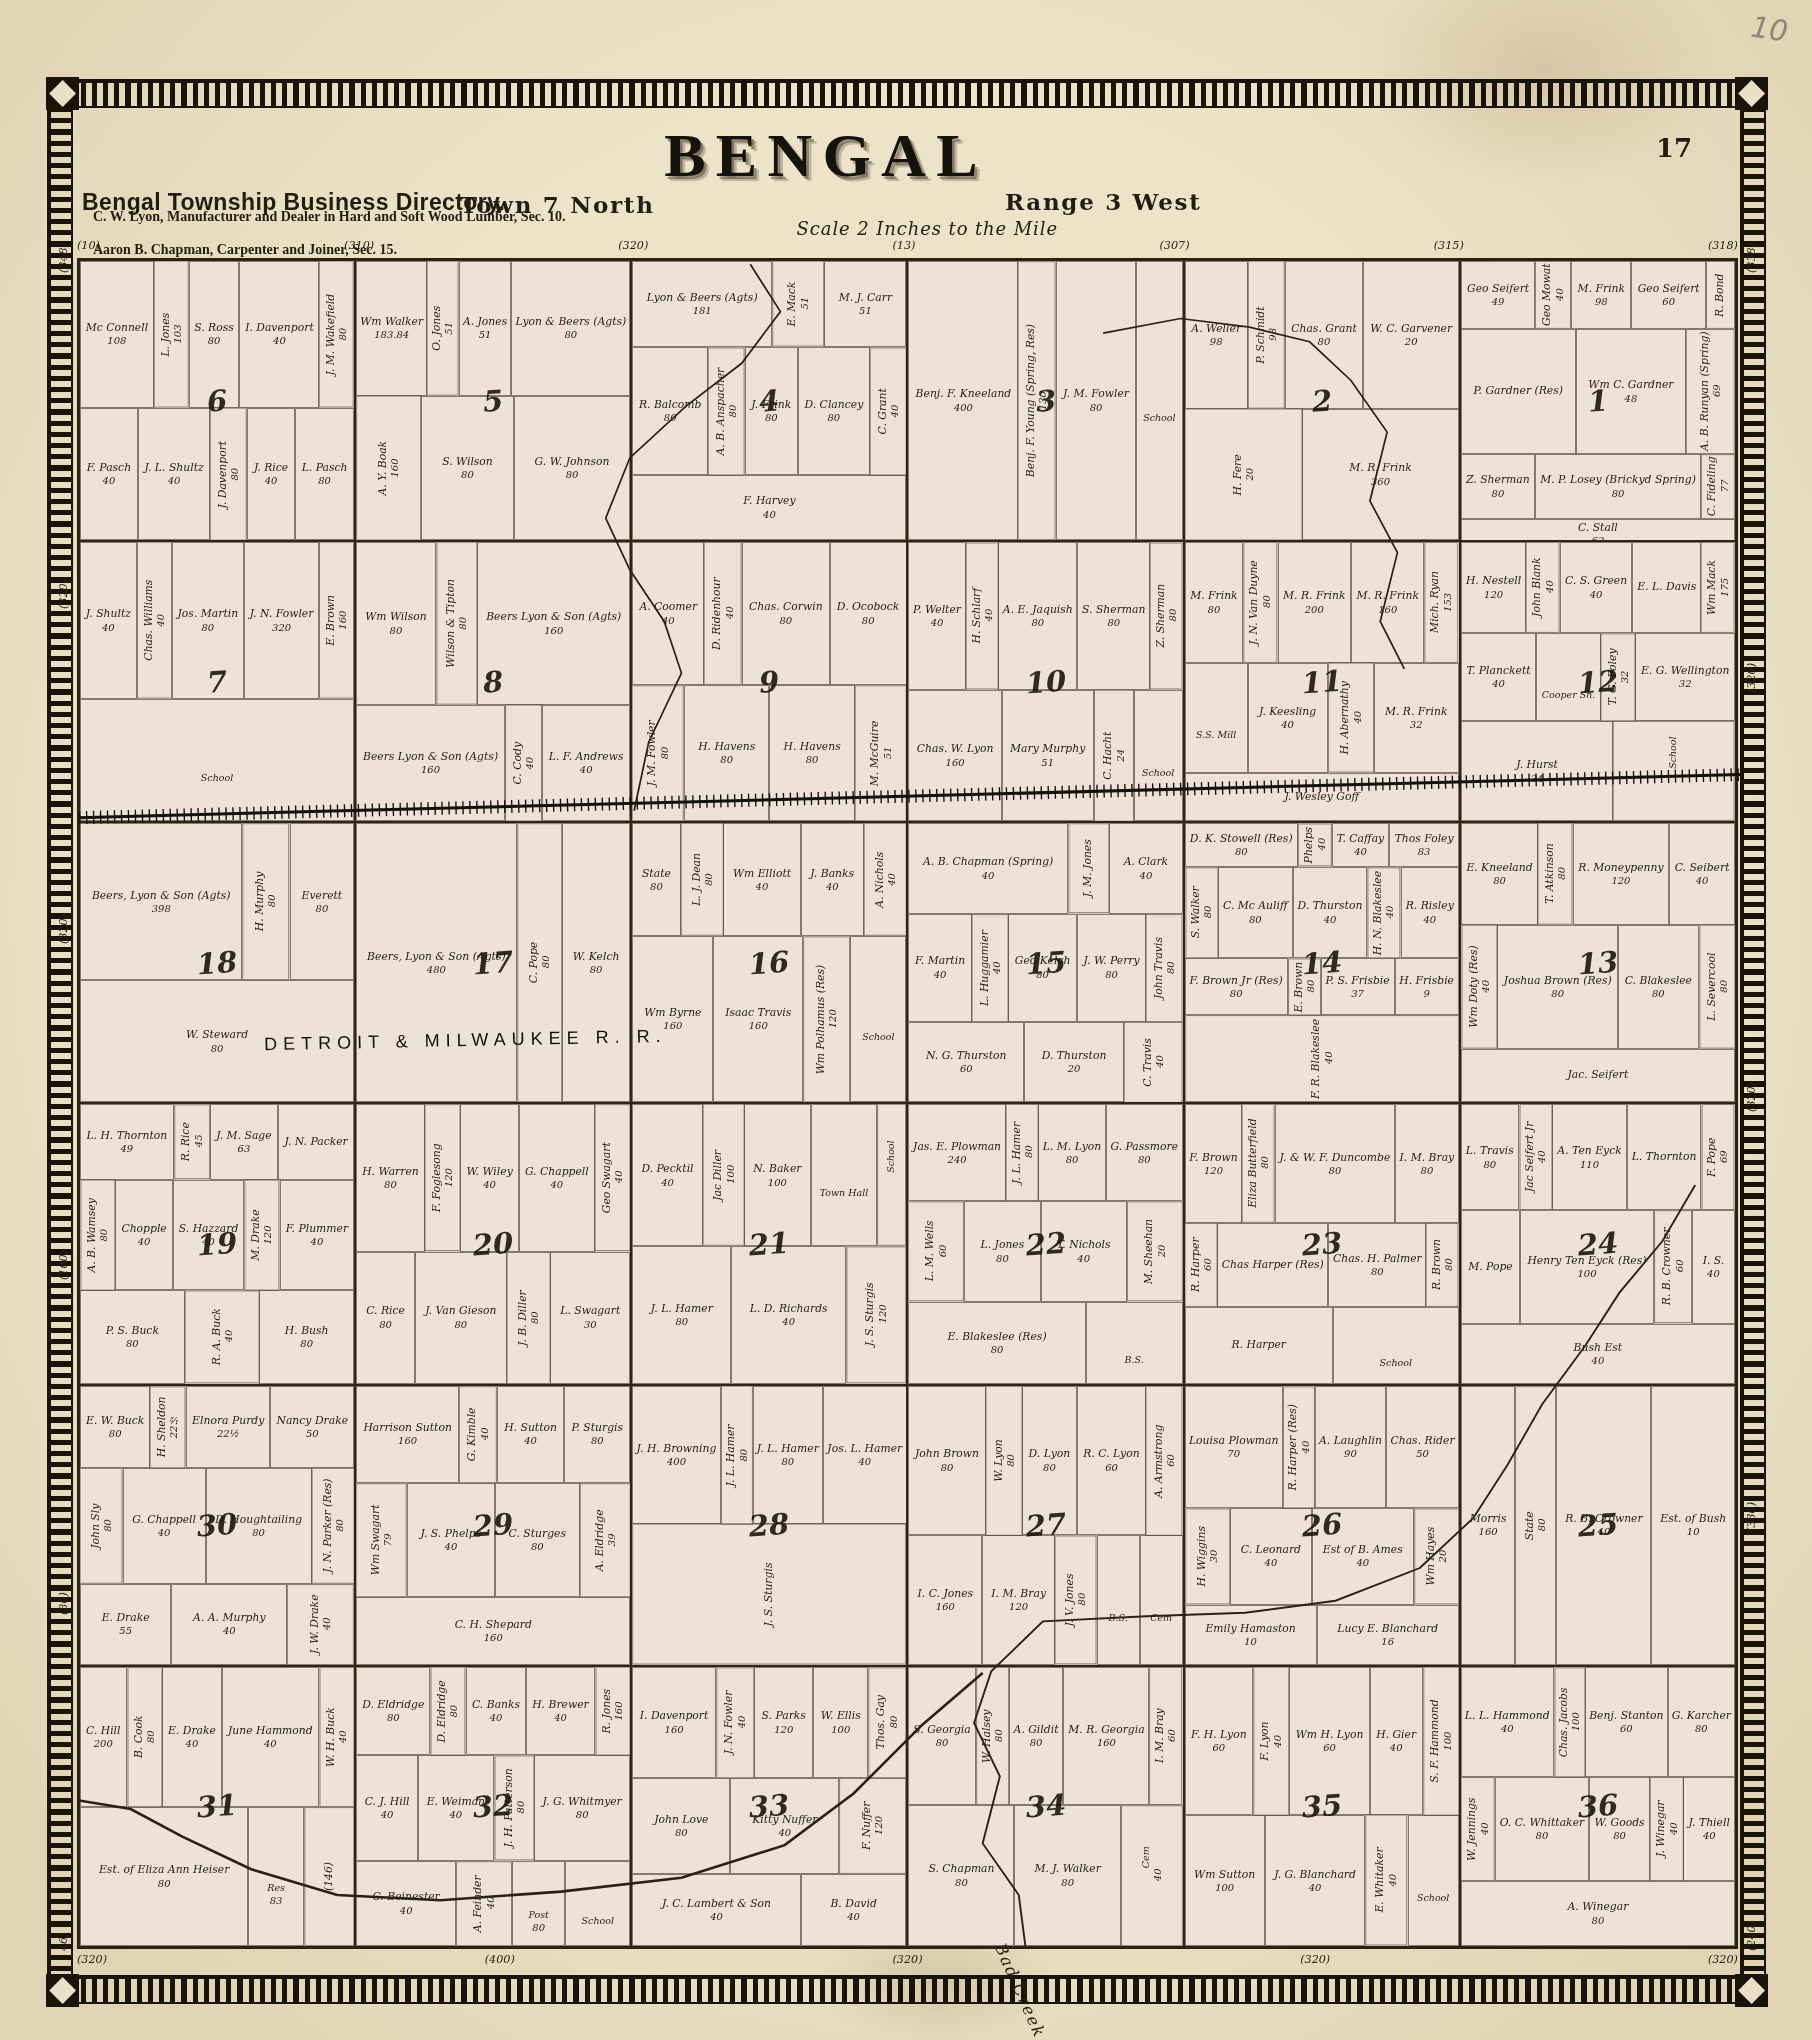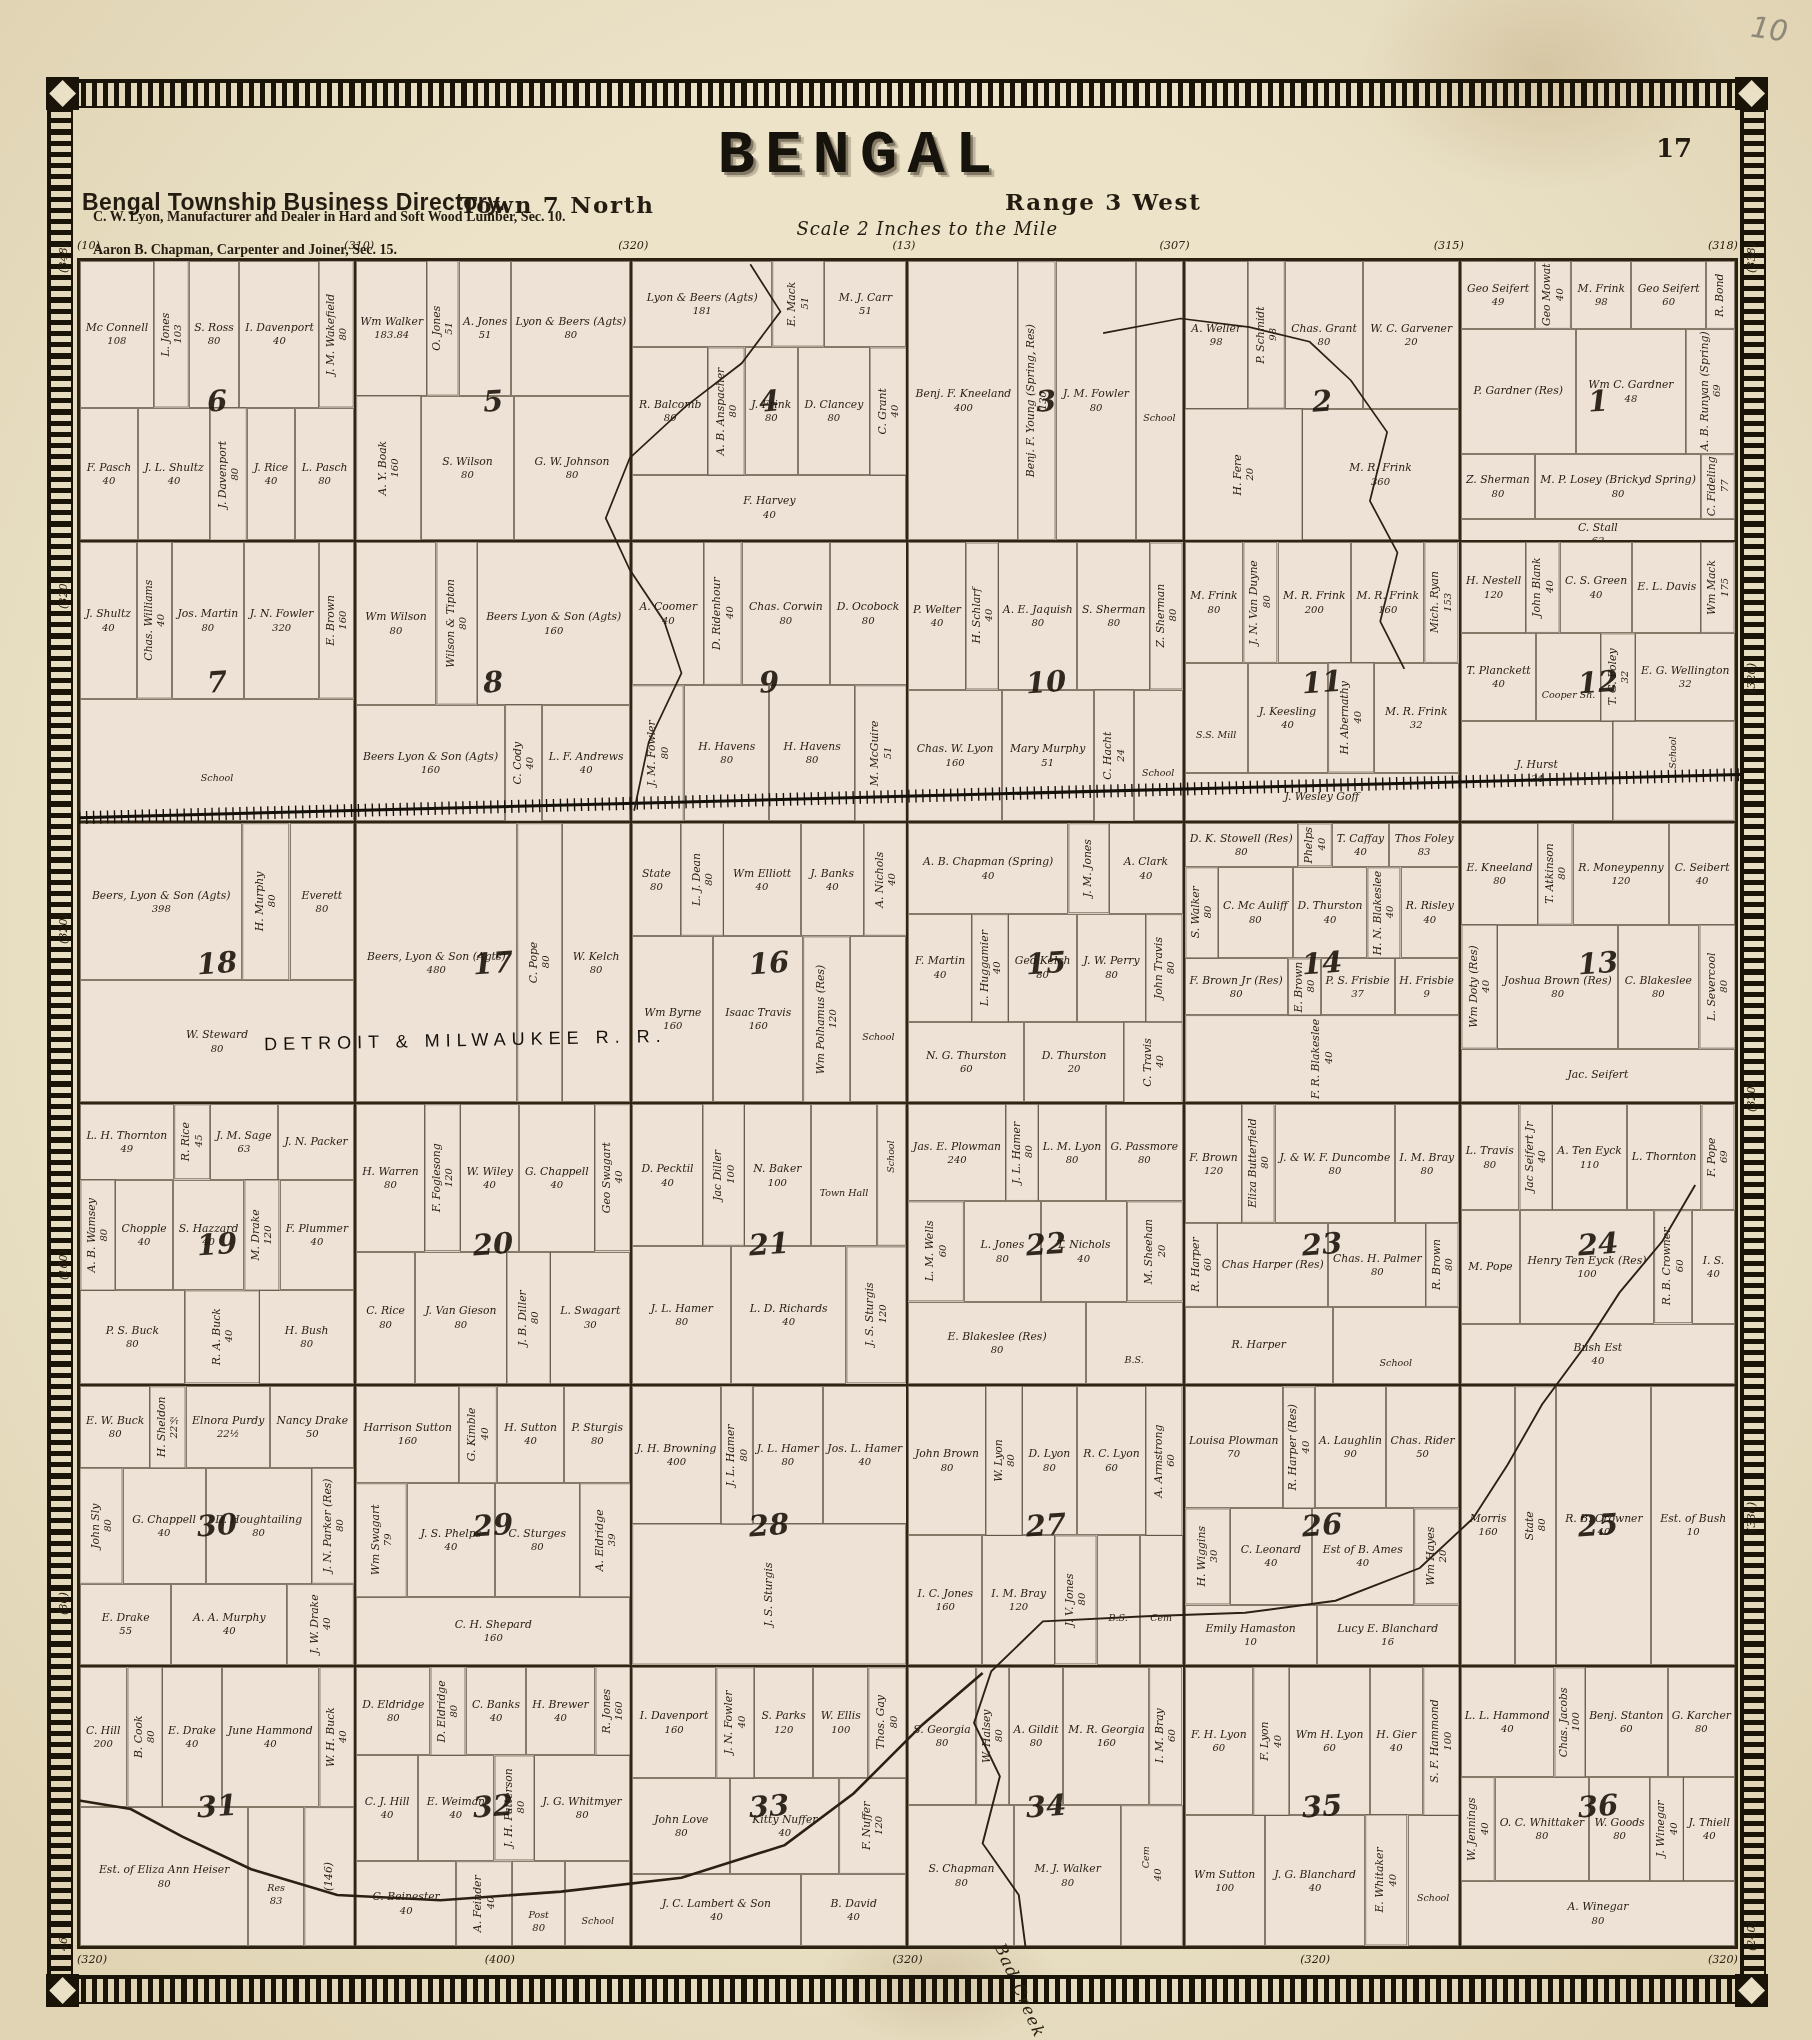--- a/index.html
+++ b/index.html
@@ -21,22 +21,22 @@
   .band.v{background:repeating-linear-gradient(0deg,#1a1408 0 5.2px,rgba(0,0,0,0) 5.2px 11.2px);
         border:none;border-left:4.3px solid #1a1408;border-right:2.6px solid #1a1408;}
   .corner{position:absolute;width:33px;height:33px;background:#1a1408;z-index:3;}
   .corner:after{content:"";position:absolute;inset:6.9px;background:#e9e0c6;transform:rotate(45deg);}
   
   .dir-title{position:absolute;left:82px;top:189px;font-family:"Liberation Sans",sans-serif;
     font-weight:bold;font-size:23px;letter-spacing:0.4px;}
   .dir-entry{position:absolute;left:93px;font-family:"Liberation Serif",serif;font-weight:bold;font-size:14px;width:482px;}
   .town-label{position:absolute;left:460px;top:191px;font-size:23px;font-weight:bold;letter-spacing:1.7px;}
   .range-label{position:absolute;left:1005px;top:188px;font-size:23px;font-weight:bold;letter-spacing:1.7px;}
-  .map-title{position:absolute;left:662px;top:120px;width:396px;text-align:center;
-    font-size:62px;font-weight:bold;letter-spacing:10.3px;font-family:Liberation Mono, monospace;
+  .map-title{position:absolute;left:628px;top:120px;width:396px;text-align:center;
+    font-size:62px;font-weight:bold;letter-spacing:10.3px;font-family:Liberation Serif, serif;
     color:#16120c;text-shadow:2.6px 2.6px 0 rgba(70,58,40,.5),5.2px 5.2px 0.9px rgba(70,58,40,.28);}
   .scale-label{position:absolute;left:662px;top:218px;width:396px;text-align:right;
     font-style:italic;font-size:18px;letter-spacing:0.9px;}
   .page-number{position:absolute;left:1656px;top:133px;font-size:26px;font-weight:bold;}
   .hand-note{position:absolute;left:1751px;top:12px;font-size:29px;color:#8d8878;
     font-family:"DejaVu Sans",sans-serif;font-style:italic;transform:rotate(8deg);}
   
   .mapwrap{position:absolute;left:77px;top:258px;width:1661px;height:1691px;
     background:#eee1d6;border:2.2px solid #2a2112;box-sizing:border-box;}
   .section-grid{position:absolute;inset:0;display:grid;

